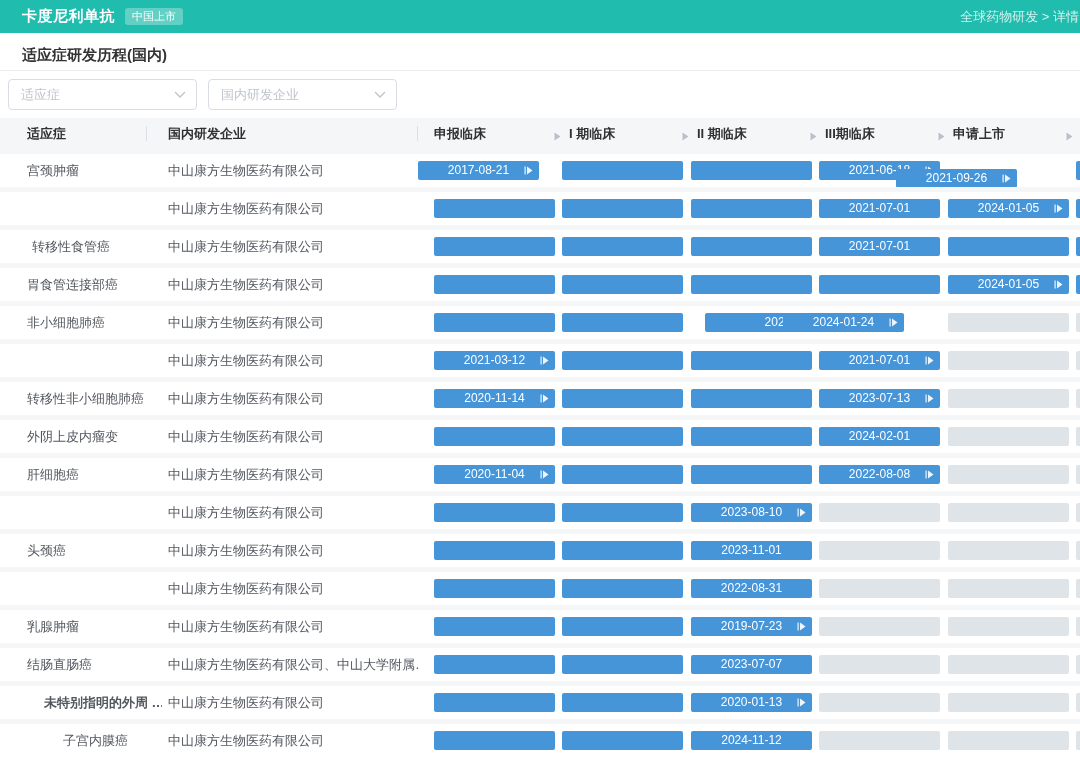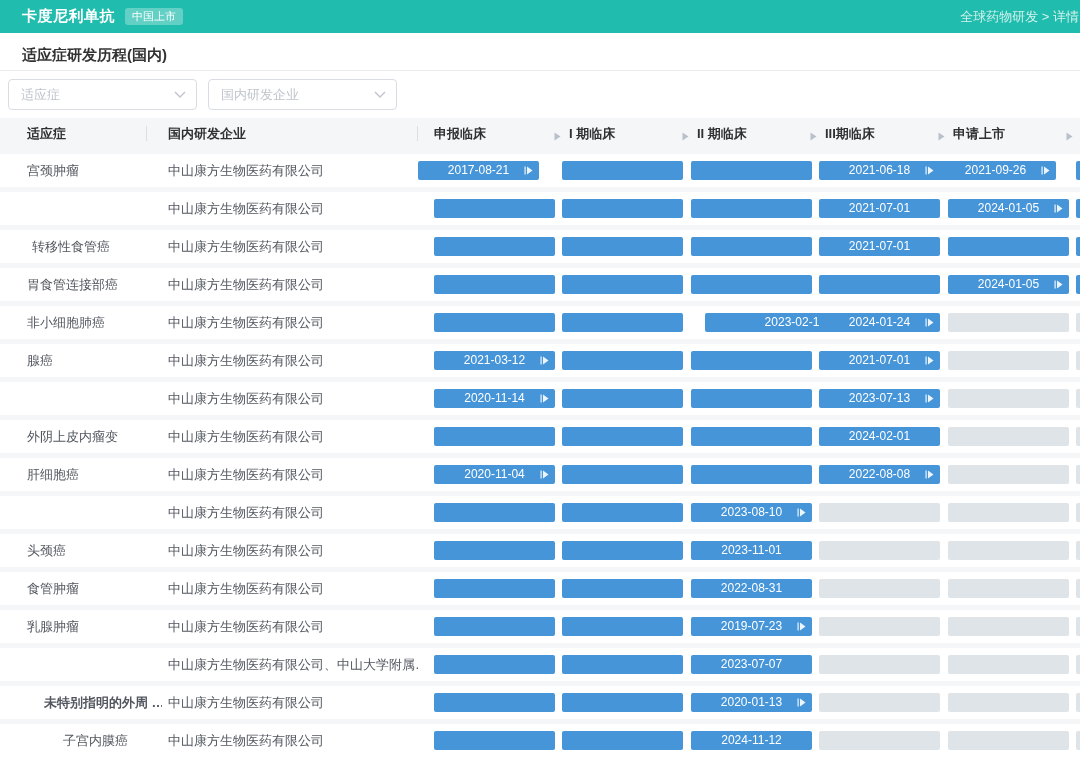--- a/index.html
+++ b/index.html
@@ -133,21 +133,21 @@
       <div class="bar done" style="left: 691px;"></div>
       <div class="bar done" style="left: 819px;">
         <span class="date">2021-06-18</span>
         <span class="play">
           <svg width="9" height="9" viewBox="0 0 9 9">
             <rect x="0.5" y="0.5" width="1.2" height="8" fill="rgba(255,255,255,.9)"></rect>
             <path d="M3 0.5 L8.5 4.5 L3 8.5 Z" fill="rgba(255,255,255,.9)"></path>
           </svg>
         </span>
       </div>
-      <div class="bar done" style="left: 935px;">
+      <div class="bar done" style="left: 896px; margin-top: 8px;">
         <span class="date">2021-09-26</span>
         <span class="play">
           <svg width="9" height="9" viewBox="0 0 9 9">
             <rect x="0.5" y="0.5" width="1.2" height="8" fill="rgba(255,255,255,.9)"></rect>
             <path d="M3 0.5 L8.5 4.5 L3 8.5 Z" fill="rgba(255,255,255,.9)"></path>
           </svg>
         </span>
       </div>
       <div class="bar done" style="left: 1076px;"></div>
     </div>
@@ -201,34 +201,33 @@
       <div class="bar done" style="left: 1076px;"></div>
     </div>
     <div class="row">
       <span class="cell-text" style="left: 27px; width: 118px;">非小细胞肺癌</span>
       <span class="cell-text" style="left: 168px; width: 250px;">中山康方生物医药有限公司</span>
       <div class="bar done" style="left: 434px;"></div>
       <div class="bar done" style="left: 562px;"></div>
       <div class="bar done" style="left: 705px; justify-content: flex-end;">
         <span class="date">2023-02-16</span>
       </div>
-      <div class="bar done" style="left: 819px;">
+      <div class="bar done" style="left: 783px;">
         <span class="date">2024-01-24</span>
         <span class="play">
           <svg width="9" height="9" viewBox="0 0 9 9">
             <rect x="0.5" y="0.5" width="1.2" height="8" fill="rgba(255,255,255,.9)"></rect>
             <path d="M3 0.5 L8.5 4.5 L3 8.5 Z" fill="rgba(255,255,255,.9)"></path>
           </svg>
         </span>
       </div>
       <div class="bar pending" style="left: 948px;"></div>
       <div class="bar pending" style="left: 1076px;"></div>
     </div>
     <div class="row">
-      <span class="cell-text" style="left: 27px; width: 118px;">腺癌</span>
       <span class="cell-text" style="left: 168px; width: 250px;">中山康方生物医药有限公司</span>
       <div class="bar done" style="left: 434px;">
         <span class="date">2021-03-12</span>
         <span class="play">
           <svg width="9" height="9" viewBox="0 0 9 9">
             <rect x="0.5" y="0.5" width="1.2" height="8" fill="rgba(255,255,255,.9)"></rect>
             <path d="M3 0.5 L8.5 4.5 L3 8.5 Z" fill="rgba(255,255,255,.9)"></path>
           </svg>
         </span>
       </div>
@@ -240,20 +239,21 @@
           <svg width="9" height="9" viewBox="0 0 9 9">
             <rect x="0.5" y="0.5" width="1.2" height="8" fill="rgba(255,255,255,.9)"></rect>
             <path d="M3 0.5 L8.5 4.5 L3 8.5 Z" fill="rgba(255,255,255,.9)"></path>
           </svg>
         </span>
       </div>
       <div class="bar pending" style="left: 948px;"></div>
       <div class="bar pending" style="left: 1076px;"></div>
     </div>
     <div class="row">
+      <span class="cell-text" style="left: 27px; width: 118px;">转移性非小细胞肺癌</span>
       <span class="cell-text" style="left: 168px; width: 250px;">中山康方生物医药有限公司</span>
       <div class="bar done" style="left: 434px;">
         <span class="date">2020-11-14</span>
         <span class="play">
           <svg width="9" height="9" viewBox="0 0 9 9">
             <rect x="0.5" y="0.5" width="1.2" height="8" fill="rgba(255,255,255,.9)"></rect>
             <path d="M3 0.5 L8.5 4.5 L3 8.5 Z" fill="rgba(255,255,255,.9)"></path>
           </svg>
         </span>
       </div>
@@ -332,21 +332,20 @@
       <div class="bar done" style="left: 434px;"></div>
       <div class="bar done" style="left: 562px;"></div>
       <div class="bar done" style="left: 691px;">
         <span class="date">2023-11-01</span>
       </div>
       <div class="bar pending" style="left: 819px;"></div>
       <div class="bar pending" style="left: 948px;"></div>
       <div class="bar pending" style="left: 1076px;"></div>
     </div>
     <div class="row">
-      <span class="cell-text" style="left: 27px; width: 118px;">食管肿瘤</span>
       <span class="cell-text" style="left: 168px; width: 250px;">中山康方生物医药有限公司</span>
       <div class="bar done" style="left: 434px;"></div>
       <div class="bar done" style="left: 562px;"></div>
       <div class="bar done" style="left: 691px;">
         <span class="date">2022-08-31</span>
       </div>
       <div class="bar pending" style="left: 819px;"></div>
       <div class="bar pending" style="left: 948px;"></div>
       <div class="bar pending" style="left: 1076px;"></div>
     </div>
@@ -362,20 +361,21 @@
             <rect x="0.5" y="0.5" width="1.2" height="8" fill="rgba(255,255,255,.9)"></rect>
             <path d="M3 0.5 L8.5 4.5 L3 8.5 Z" fill="rgba(255,255,255,.9)"></path>
           </svg>
         </span>
       </div>
       <div class="bar pending" style="left: 819px;"></div>
       <div class="bar pending" style="left: 948px;"></div>
       <div class="bar pending" style="left: 1076px;"></div>
     </div>
     <div class="row">
+      <span class="cell-text" style="left: 27px; width: 118px;">结肠直肠癌</span>
       <span class="cell-text" style="left: 168px; width: 250px;">中山康方生物医药有限公司、中山大学附属…</span>
       <div class="bar done" style="left: 434px;"></div>
       <div class="bar done" style="left: 562px;"></div>
       <div class="bar done" style="left: 691px;">
         <span class="date">2023-07-07</span>
       </div>
       <div class="bar pending" style="left: 819px;"></div>
       <div class="bar pending" style="left: 948px;"></div>
       <div class="bar pending" style="left: 1076px;"></div>
     </div>

